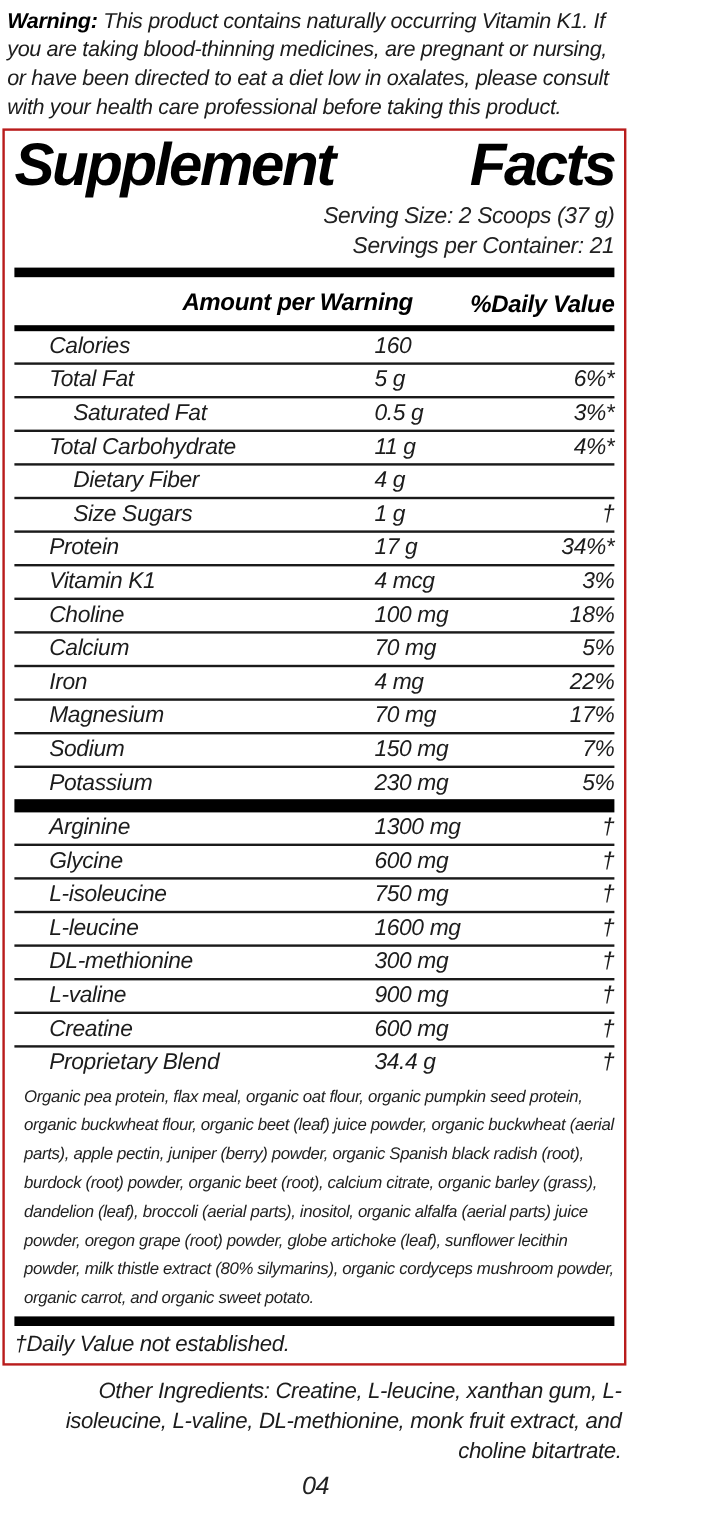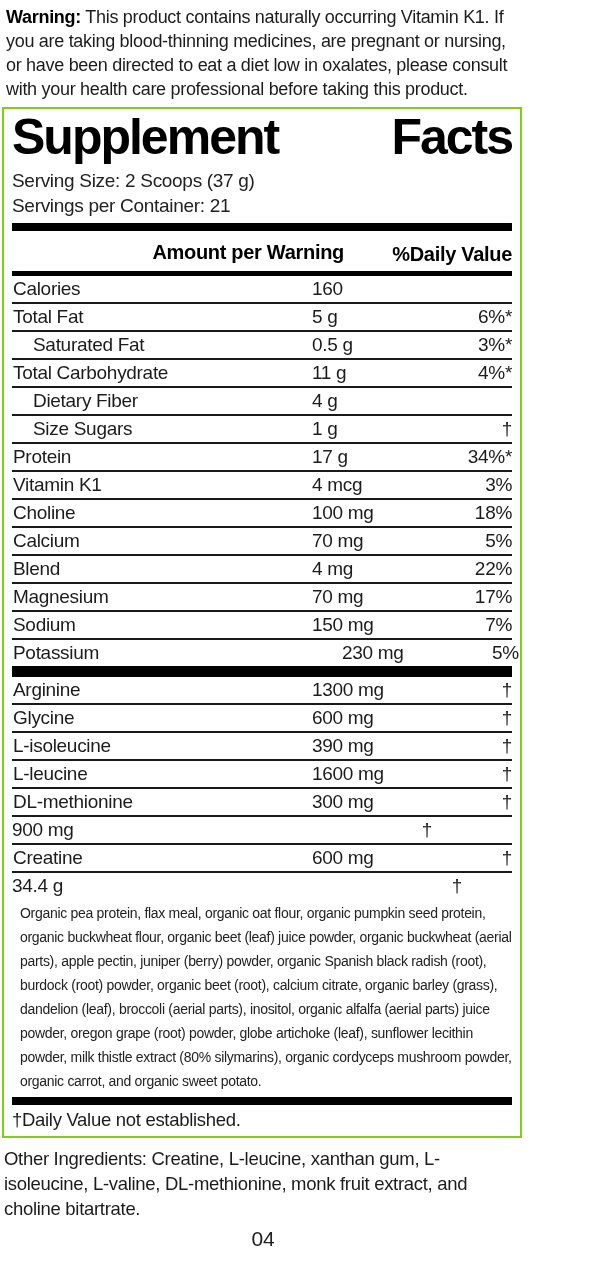--- a/index.html
+++ b/index.html
@@ -4,54 +4,55 @@
 <style>
   html, body { margin: 0; padding: 0; }
   body {
     width: 600px; height: 1280px;
     background: #ffffff;
     color: #000000;
     font-family: "Liberation Sans", "DejaVu Sans", sans-serif;
     letter-spacing: -0.3px;
     overflow: hidden;
   }
-  .page { width: 524px; height: 1280px; position: relative; }
+  .page { width: 524px; height: 1280px; position: relative; font-style: italic; }
 
   .warning {
     margin: 0;
     padding: 5px 6px 6px 6px;
     font-size: 18px;
     line-height: 24px;
     color: #1c1c1c;
   }
   .warning b { color: #000; }
 
   .facts-box {
     margin: 0 2px;
-    border: 2px solid #84cc16;
+    border: 2px solid #b91c1c;
     padding: 2px 8px 4px 8px;
     background: #fff;
   }
 
   .title {
     display: flex;
     justify-content: space-between;
     align-items: baseline;
     font-weight: bold;
     font-size: 50px;
     letter-spacing: -2px;
     line-height: 1.06;
     padding-bottom: 4px;
     color: #000;
   }
 
   .serving {
     font-size: 19px;
     line-height: 25px;
     color: #222;
+    text-align: right;
   }
 
   .bar { background: #000; width: 100%; }
   .bar-top { height: 8px; margin-top: 5px; }
   .bar-head { height: 5px; }
   .bar-mid { height: 11px; }
   .bar-foot { height: 8px; margin-top: 2px; }
 
   .head-row {
     position: relative;
@@ -64,24 +65,24 @@
   .head-dv { position: absolute; right: 0; bottom: 5px; }
 
   .row {
     display: grid;
     grid-template-columns: 300px 120px 1fr;
     font-size: 19px;
     line-height: 26px;
     border-bottom: 2px solid #1a1a1a;
     color: #1c1c1c;
   }
-  .row .n { padding-left: 1px; }
+  .row .n { padding-left: 1px; margin-left: 28px; }
   .row.indent .n { padding-left: 21px; }
   .row .d { text-align: right; }
-  .row.nb { border-bottom: none; gap: 30px; }
+  .row.nb { border-bottom: none; }
 
   .blend {
     margin: 2px 0 4px 0;
     padding-left: 8px;
     font-size: 14px;
     line-height: 24px;
     color: #222;
   }
 
   .footnote {
@@ -91,20 +92,21 @@
     line-height: 25px;
     color: #1c1c1c;
   }
 
   .other {
     margin: 8px 0 0 0;
     padding: 0 6px 0 4px;
     font-size: 18.5px;
     line-height: 25px;
     color: #1c1c1c;
+    text-align: right;
   }
 
   .pagenum {
     padding: 6px 0 0 2px;
     font-size: 21px;
     color: #222;
     text-align: center;
   }
 </style>
 </head>
@@ -176,21 +178,21 @@
       <span class="n">Choline</span>
       <span class="a">100 mg</span>
       <span class="d">18%</span>
     </div>
     <div class="row">
       <span class="n">Calcium</span>
       <span class="a">70 mg</span>
       <span class="d">5%</span>
     </div>
     <div class="row">
-      <span class="n">Blend</span>
+      <span class="n">Iron</span>
       <span class="a">4 mg</span>
       <span class="d">22%</span>
     </div>
     <div class="row">
       <span class="n">Magnesium</span>
       <span class="a">70 mg</span>
       <span class="d">17%</span>
     </div>
     <div class="row">
       <span class="n">Sodium</span>
@@ -210,43 +212,45 @@
       <span class="a">1300 mg</span>
       <span class="d">†</span>
     </div>
     <div class="row">
       <span class="n">Glycine</span>
       <span class="a">600 mg</span>
       <span class="d">†</span>
     </div>
     <div class="row">
       <span class="n">L-isoleucine</span>
-      <span class="a">390 mg</span>
+      <span class="a">750 mg</span>
       <span class="d">†</span>
     </div>
     <div class="row">
       <span class="n">L-leucine</span>
       <span class="a">1600 mg</span>
       <span class="d">†</span>
     </div>
     <div class="row">
       <span class="n">DL-methionine</span>
       <span class="a">300 mg</span>
       <span class="d">†</span>
     </div>
     <div class="row">
+      <span class="n">L-valine</span>
       <span class="a">900 mg</span>
       <span class="d">†</span>
     </div>
     <div class="row">
       <span class="n">Creatine</span>
       <span class="a">600 mg</span>
       <span class="d">†</span>
     </div>
     <div class="row nb">
+      <span class="n">Proprietary Blend</span>
       <span class="a">34.4 g</span>
       <span class="d">†</span>
     </div>
 
     <p class="blend">Organic pea protein, flax meal, organic oat flour, organic pumpkin seed protein, organic buckwheat flour, organic beet (leaf) juice powder, organic buckwheat (aerial parts), apple pectin, juniper (berry) powder, organic Spanish black radish (root), burdock (root) powder, organic beet (root), calcium citrate, organic barley (grass), dandelion (leaf), broccoli (aerial parts), inositol, organic alfalfa (aerial parts) juice powder, oregon grape (root) powder, globe artichoke (leaf), sunflower lecithin powder, milk thistle extract (80% silymarins), organic cordyceps mushroom powder, organic carrot, and organic sweet potato.</p>
 
     <div class="bar bar-foot"></div>
 
     <p class="footnote">†Daily Value not established.</p>
 

